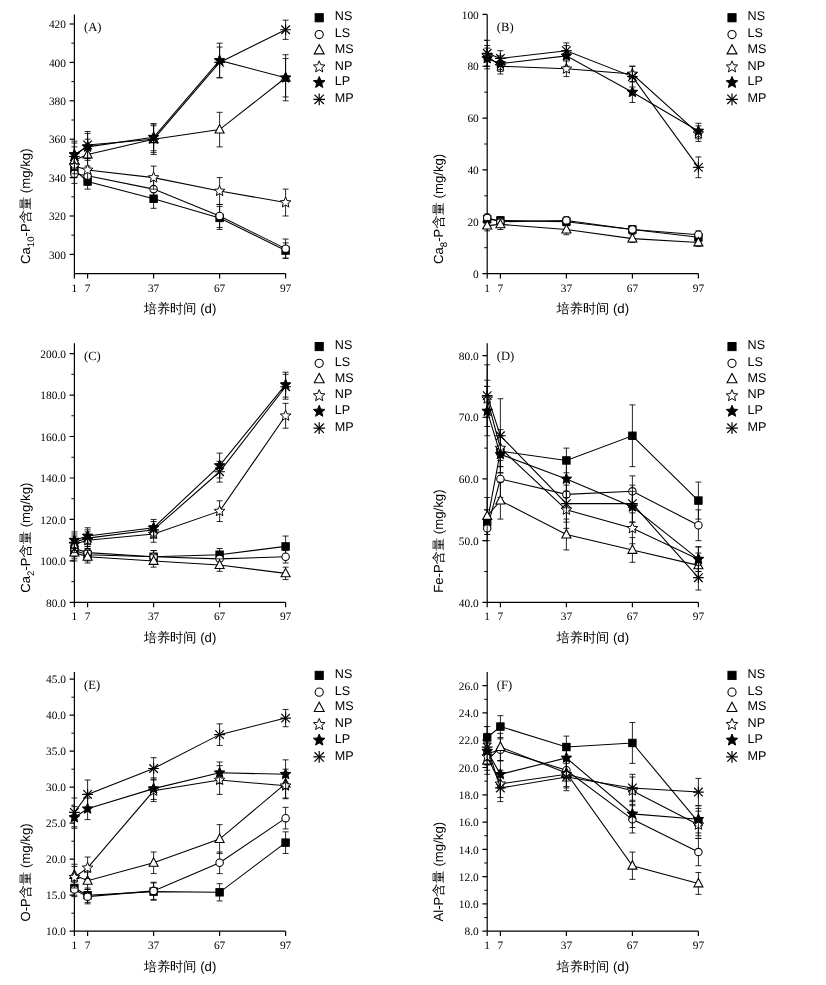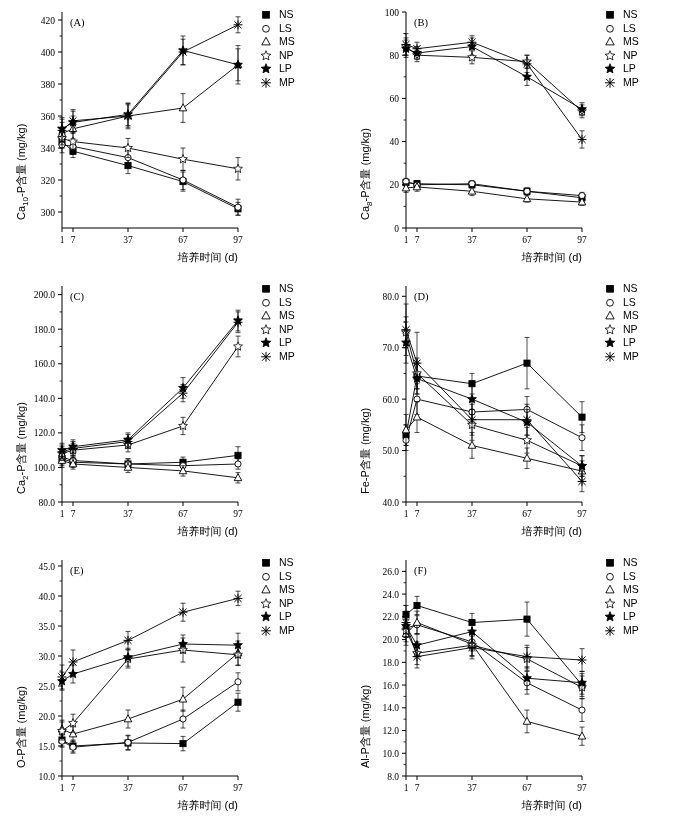--- a/index.html
+++ b/index.html
@@ -4,21 +4,21 @@
 <style>
   html,body{margin:0;padding:0;background:#ffffff;}
   body{width:688px;height:821px;font-family:"Liberation Serif",serif;color:#000;}
   #root{position:relative;width:688px;height:821px;}
   .panel{position:absolute;}
   .plot-svg{display:block;}
   .legend{position:absolute;font-family:"Liberation Sans",sans-serif;font-size:10.5px;line-height:13.6px;}
   .legend-row{display:flex;align-items:center;height:13.6px;}
   .legend-sym{width:16px;height:13.6px;margin-right:5px;display:block;}
   .legend-label{display:block;white-space:nowrap;}
-  .axis-title-x{position:absolute;font-family:"Liberation Sans",sans-serif;font-size:11px;text-align:right;}
+  .axis-title-x{position:absolute;font-family:"Liberation Sans",sans-serif;font-size:11px;text-align:center;}
   .axis-title-y{position:absolute;font-family:"Liberation Sans",sans-serif;font-size:11px;transform-origin:0 0;transform:rotate(-90deg);white-space:nowrap;}
   text{font-family:"Liberation Serif",serif;}
 </style>
 </head>
 <body>
 
 <div id="root">
     <div class="panel" style="left: 0px; top: 0px; width: 344px; height: 274px;">
       <svg width="344" height="274" class="plot-svg">
         <line x1="62" y1="12" x2="62" y2="228" stroke="#000" stroke-width="1"></line>

